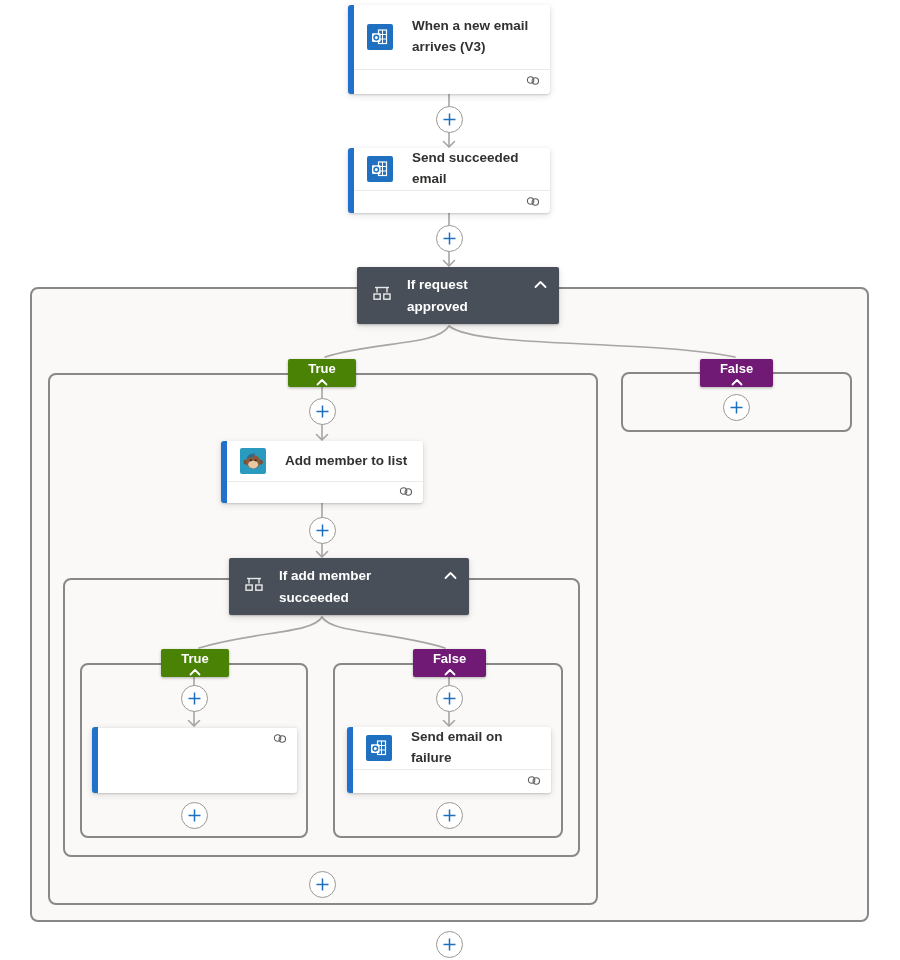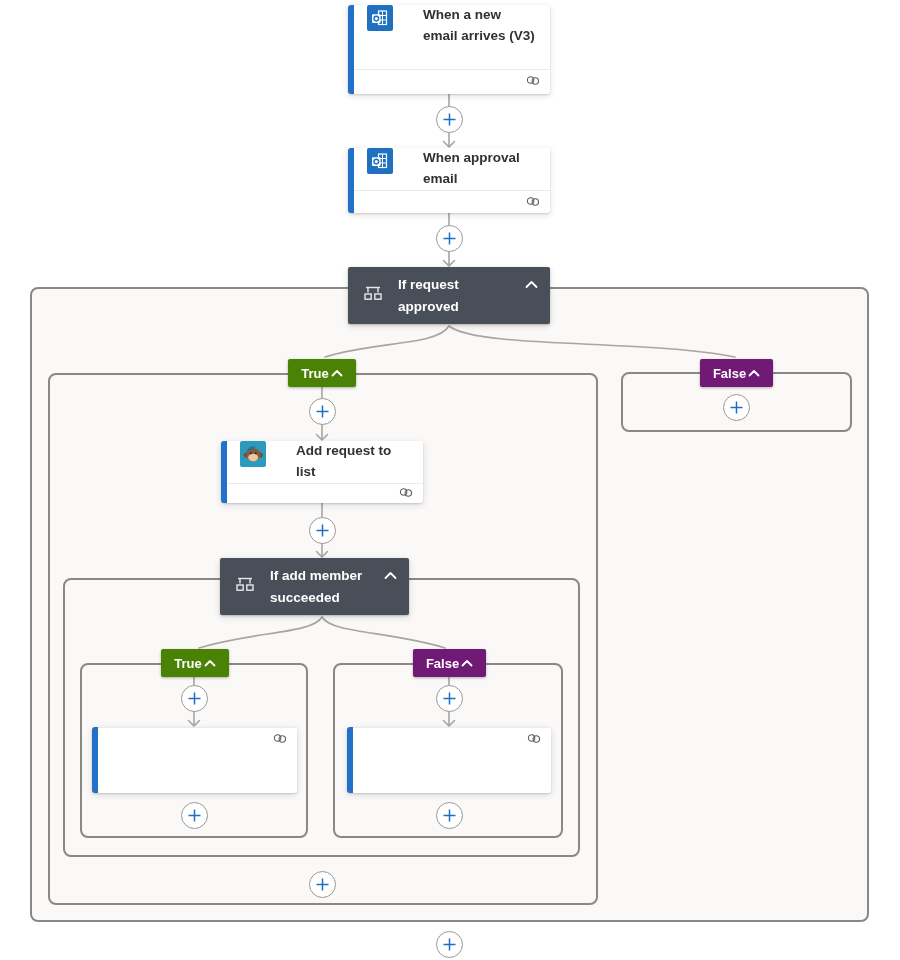--- a/index.html
+++ b/index.html
@@ -16,49 +16,50 @@
   
   #connectors { position:absolute; left:0; top:0; z-index:1; pointer-events:none; }
 
   
   .card {
     position:absolute; background:#ffffff; border-radius:3px; z-index:2;
     border-left:6px solid #2170c9; display:flex; flex-direction:column;
     box-shadow:0 1px 2px rgba(0,0,0,.14), 0 2px 7px rgba(0,0,0,.12);
     cursor:pointer;
   }
-  .card-head { flex:1; display:flex; gap:30px; padding:0 12px 0 13px; }
+  .card-head { flex:1; display:flex; align-items:center; gap:19px; padding:0 12px 0 13px; }
   .card-icon {
     width:26px; height:26px; border-radius:2px; flex:none;
     display:flex; align-items:center; justify-content:center;
   }
   .icon-outlook { background:#1f70c1; }
   .icon-mailchimp { background:#2a9bbf; }
   .card-title { font-size:13.5px; font-weight:700; color:#323130; line-height:1.55; }
   .card-foot {
     height:25px; flex:none; border-top:1px solid #edebe9;
     display:flex; align-items:center; justify-content:flex-end; padding:0 9px;
   }
 
   
   .cond {
     position:absolute; background:#484f58; border-radius:2px; z-index:2;
     display:flex; align-items:center; gap:15px; padding:0 14px 0 15px;
     box-shadow:0 1px 2px rgba(0,0,0,.2), 0 2px 7px rgba(0,0,0,.14);
     cursor:pointer;
+    margin-left:9px;
   }
   .cond-title { font-size:13.5px; font-weight:700; color:#ffffff; line-height:1.6; max-width:118px; }
   .cond-chevron { position:absolute; right:12px; top:13px; line-height:0; cursor:pointer; }
 
   
   .badge {
     position:absolute; height:28px; border-radius:2px; z-index:3;
     display:flex; align-items:center; justify-content:center; gap:2px;
     color:#fff; font-size:13px; font-weight:700;
-    box-shadow:0 1px 3px rgba(0,0,0,.3); cursor:pointer;
+    box-shadow:0 1px 3px rgba(0,0,0,.3); cursor:pointer;flex-direction:column;
   }
   .badge-true  { background:#498205; }
   .badge-false { background:#701a75; }
 
   
   .plus {
     position:absolute; width:27px; height:27px; border-radius:50%;
     background:#ffffff; border:1px solid #9a9896; z-index:2;
     display:flex; align-items:center; justify-content:center; cursor:pointer;
   }
@@ -129,21 +130,21 @@
   <div class="card" style="left:348px; top:148px; width:202px; height:65px;">
     <div class="card-head">
       <span class="card-icon icon-outlook">
         <svg width="20" height="20" viewBox="0 0 20 20">
           <rect x="8.5" y="3" width="8" height="13.5" fill="none" stroke="#fff" stroke-width="1.2"></rect>
           <path d="M8.5,7.5 H16.5 M8.5,12 H16.5 M12.5,3 V16.5" stroke="#fff" stroke-width="1" fill="none"></path>
           <rect x="2" y="6.3" width="8.6" height="8.6" rx="0.8" fill="#fff"></rect>
           <circle cx="6.3" cy="10.6" r="2.3" fill="none" stroke="#1f70c1" stroke-width="1.5"></circle>
         </svg>
       </span>
-      <span class="card-title">When approval email</span>
+      <span class="card-title">Send succeeded email</span>
     </div>
     <div class="card-foot">
       <span>
         <svg width="16" height="13" viewBox="0 0 16 13">
           <circle cx="5.6" cy="6" r="3.2" fill="none" stroke="#605e5c" stroke-width="1.1"></circle>
           <circle cx="10.3" cy="7" r="3.2" fill="none" stroke="#605e5c" stroke-width="1.1"></circle>
         </svg>
       </span>
     </div>
   </div>
@@ -190,33 +191,33 @@
         <svg width="26" height="26" viewBox="0 0 26 26">
           <circle cx="6.2" cy="14" r="2.6" fill="#7b4f35"></circle>
           <circle cx="20.3" cy="14" r="2.6" fill="#7b4f35"></circle>
           <ellipse cx="13.2" cy="13.8" rx="7.2" ry="6.8" fill="#8a5a3b"></ellipse>
           <ellipse cx="13.2" cy="16.6" rx="5" ry="3.9" fill="#e6c9a3"></ellipse>
           <circle cx="10.8" cy="12.3" r="1" fill="#3b2314"></circle>
           <circle cx="15.7" cy="12.3" r="1" fill="#3b2314"></circle>
           <path d="M6.4,10.6 Q8.6,4.6 15.4,5.6 Q13.2,8 13.6,9.4 Q9.6,9 6.4,10.6 Z" fill="#2f6a8f"></path>
         </svg>
       </span>
-      <span class="card-title">Add request to list</span>
+      <span class="card-title">Add member to list</span>
     </div>
     <div class="card-foot" style="height:22px;">
       <span>
         <svg width="16" height="13" viewBox="0 0 16 13">
           <circle cx="5.6" cy="6" r="3.2" fill="none" stroke="#605e5c" stroke-width="1.1"></circle>
           <circle cx="10.3" cy="7" r="3.2" fill="none" stroke="#605e5c" stroke-width="1.1"></circle>
         </svg>
       </span>
     </div>
   </div>
 
-  <div class="cond" style="left:220px; top:558px; width:189px; height:57px;">
+  <div class="cond" style="left:220px; top:558px; width:240px; height:57px;">
     <span>
       <svg width="20" height="17" viewBox="0 0 20 17">
         <g stroke="#e8e8e8" stroke-width="1.4" fill="none">
           <path d="M3,2.5 H17"></path>
           <path d="M5,2.5 V7.5 M15,2.5 V7.5"></path>
           <rect x="2" y="9" width="6.2" height="5.2"></rect>
           <rect x="11.8" y="9" width="6.2" height="5.2"></rect>
         </g>
       </svg>
     </span>
@@ -250,20 +251,31 @@
       <span>
         <svg width="16" height="13" viewBox="0 0 16 13">
           <circle cx="5.6" cy="6" r="3.2" fill="none" stroke="#605e5c" stroke-width="1.1"></circle>
           <circle cx="10.3" cy="7" r="3.2" fill="none" stroke="#605e5c" stroke-width="1.1"></circle>
         </svg>
       </span>
     </div>
   </div>
 
   <div class="card" style="left:347px; top:727px; width:204px; height:66px;">
+    <div class="card-head">
+      <span class="card-icon icon-outlook">
+        <svg width="20" height="20" viewBox="0 0 20 20">
+          <rect x="8.5" y="3" width="8" height="13.5" fill="none" stroke="#fff" stroke-width="1.2"></rect>
+          <path d="M8.5,7.5 H16.5 M8.5,12 H16.5 M12.5,3 V16.5" stroke="#fff" stroke-width="1" fill="none"></path>
+          <rect x="2" y="6.3" width="8.6" height="8.6" rx="0.8" fill="#fff"></rect>
+          <circle cx="6.3" cy="10.6" r="2.3" fill="none" stroke="#1f70c1" stroke-width="1.5"></circle>
+        </svg>
+      </span>
+      <span class="card-title">Send email on failure</span>
+    </div>
     <div class="card-foot">
       <span>
         <svg width="16" height="13" viewBox="0 0 16 13">
           <circle cx="5.6" cy="6" r="3.2" fill="none" stroke="#605e5c" stroke-width="1.1"></circle>
           <circle cx="10.3" cy="7" r="3.2" fill="none" stroke="#605e5c" stroke-width="1.1"></circle>
         </svg>
       </span>
     </div>
   </div>
 

